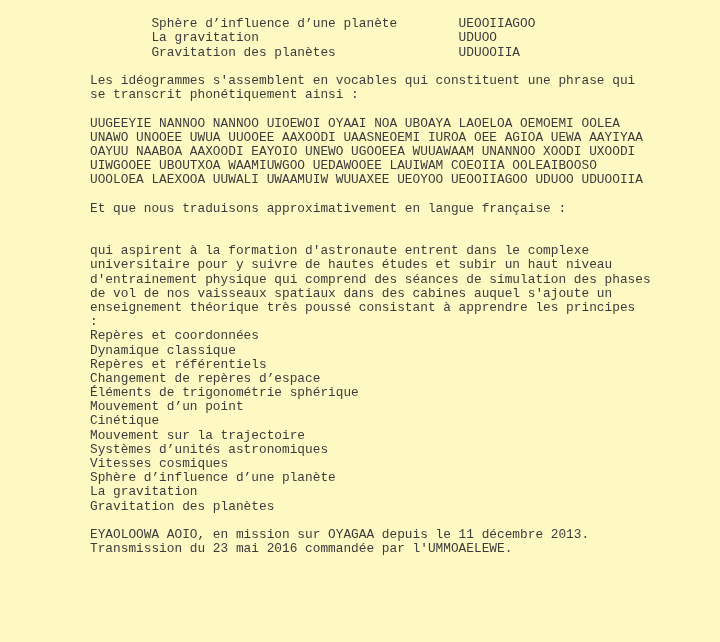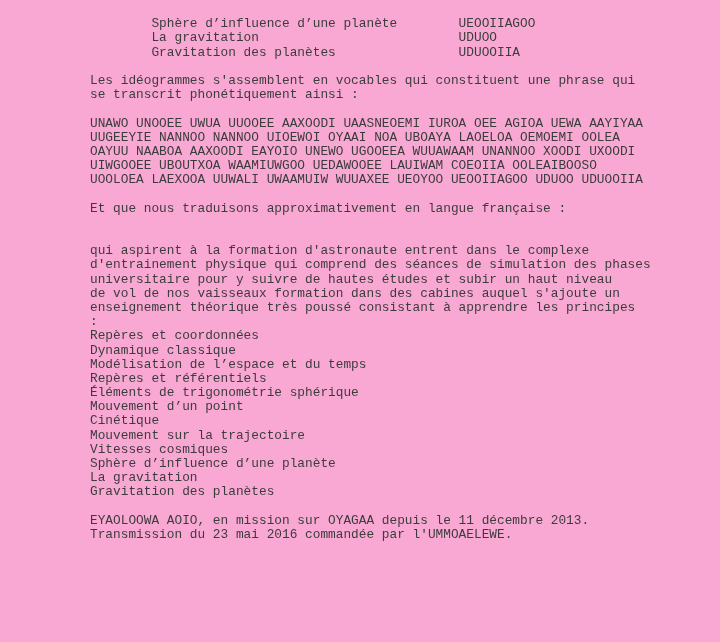--- a/index.html
+++ b/index.html
@@ -4,21 +4,21 @@
 <style>
   html, body {
     margin: 0;
     padding: 0;
     background: #ffffff;
   }
   .page {
     position: relative;
     width: 720px;
     height: 642px;
-    background: #f9a8d4;
+    background: #fef9c3;
     overflow: hidden;
     font-family: "Liberation Mono", "DejaVu Sans Mono", monospace;
     font-size: 12.8px;
     line-height: 14.2px;
     color: #3c3c3c;
     box-sizing: border-box;
     padding: 3px 0 0 90px;
     letter-spacing: 0px;
     -webkit-font-smoothing: antialiased;
   }
@@ -64,73 +64,74 @@
 
       <div class="line">Les idéogrammes s'assemblent en vocables qui constituent une phrase qui</div>
 
       <div class="line">se transcrit phonétiquement ainsi :</div>
     </div>
 
   <div class="spacer-1"></div>
 
   <div>
 
+      <div class="line">UUGEEYIE NANNOO NANNOO UIOEWOI OYAAI NOA UBOAYA LAOELOA OEMOEMI OOLEA</div>
+
       <div class="line">UNAWO UNOOEE UWUA UUOOEE AAXOODI UAASNEOEMI IUROA OEE AGIOA UEWA AAYIYAA</div>
-
-      <div class="line">UUGEEYIE NANNOO NANNOO UIOEWOI OYAAI NOA UBOAYA LAOELOA OEMOEMI OOLEA</div>
 
       <div class="line">OAYUU NAABOA AAXOODI EAYOIO UNEWO UGOOEEA WUUAWAAM UNANNOO XOODI UXOODI</div>
 
       <div class="line">UIWGOOEE UBOUTXOA WAAMIUWGOO UEDAWOOEE LAUIWAM COEOIIA OOLEAIBOOSO</div>
 
       <div class="line">UOOLOEA LAEXOOA UUWALI UWAAMUIW WUUAXEE UEOYOO UEOOIIAGOO UDUOO UDUOOIIA</div>
     </div>
 
   <div class="spacer-1"></div>
 
   <div class="line">Et que nous traduisons approximativement en langue française :</div>
 
   <div class="spacer-2"></div>
 
   <div>
 
 
       <div class="line">qui aspirent à la formation d'astronaute entrent dans le complexe</div>
 
+      <div class="line">universitaire pour y suivre de hautes études et subir un haut niveau</div>
+
       <div class="line">d'entrainement physique qui comprend des séances de simulation des phases</div>
 
-      <div class="line">universitaire pour y suivre de hautes études et subir un haut niveau</div>
-
-      <div class="line">de vol de nos vaisseaux formation dans des cabines auquel s'ajoute un</div>
+      <div class="line">de vol de nos vaisseaux spatiaux dans des cabines auquel s'ajoute un</div>
 
       <div class="line">enseignement théorique très poussé consistant à apprendre les principes</div>
 
 
       <div class="line">:</div>
     </div>
 
   <div>
 
       <div class="line">Repères et coordonnées</div>
 
       <div class="line">Dynamique classique</div>
 
-      <div class="line">Modélisation de l’espace et du temps</div>
 
       <div class="line">Repères et référentiels</div>
 
+      <div class="line">Changement de repères d’espace</div>
 
       <div class="line">Éléments de trigonométrie sphérique</div>
 
       <div class="line">Mouvement d’un point</div>
 
       <div class="line">Cinétique</div>
 
       <div class="line">Mouvement sur la trajectoire</div>
 
+      <div class="line">Systèmes d’unités astronomiques</div>
 
       <div class="line">Vitesses cosmiques</div>
 
 
 
       <div class="line">Sphère d’influence d’une planète</div>
 
       <div class="line">La gravitation</div>
 
       <div class="line">Gravitation des planètes</div>

